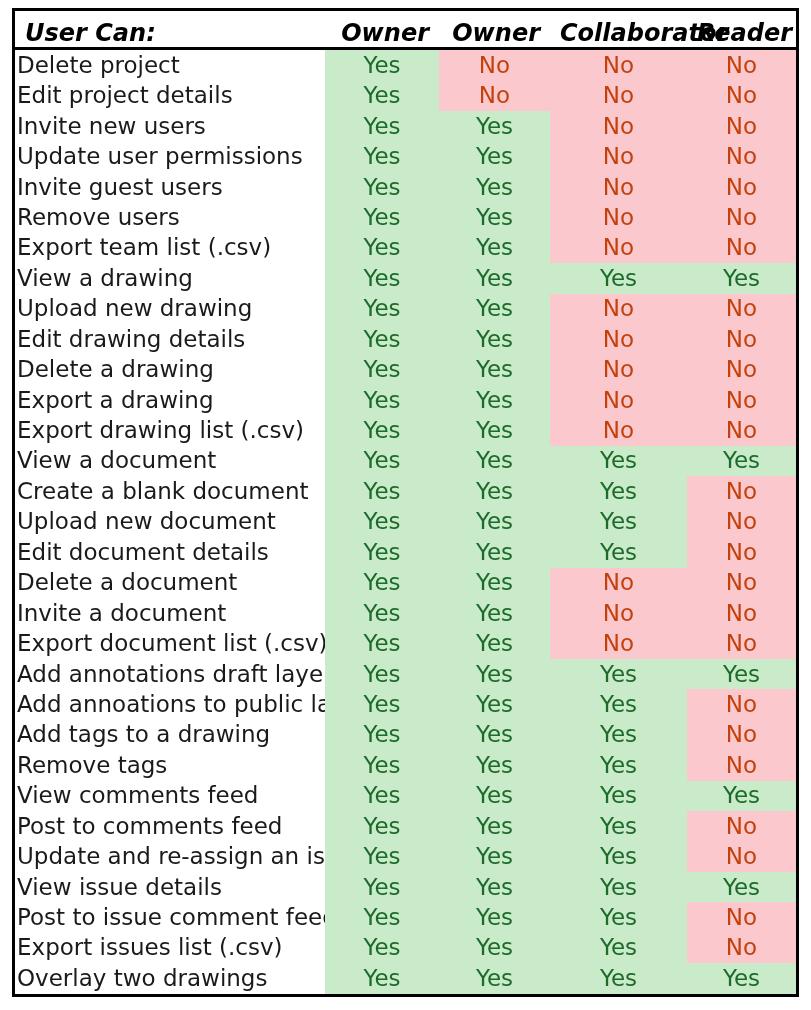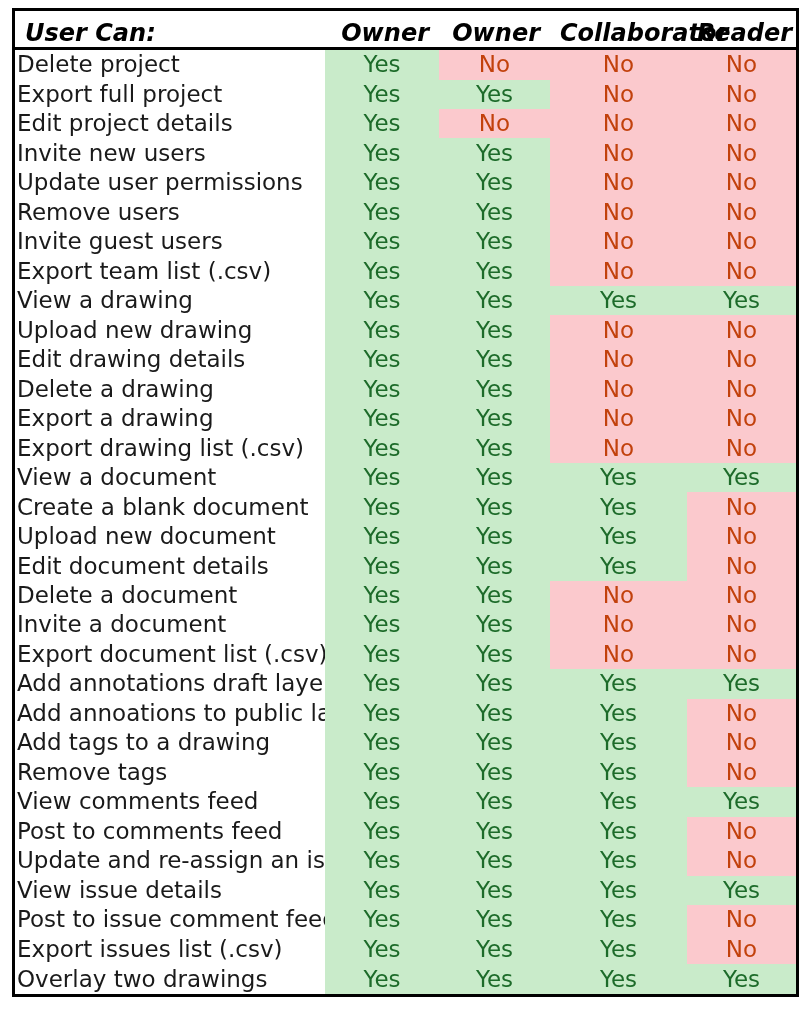--- a/index.html
+++ b/index.html
@@ -102,27 +102,20 @@
     </thead>
     <tbody id="perm-body">
         <tr>
           <td class="action">Delete project</td>
           <td class="val yes">Yes</td>
           <td class="val no">No</td>
           <td class="val no">No</td>
           <td class="val no">No</td>
         </tr>
         <tr>
-          <td class="action">Export full project</td>
-          <td class="val yes">Yes</td>
-          <td class="val yes">Yes</td>
-          <td class="val no">No</td>
-          <td class="val no">No</td>
-        </tr>
-        <tr>
           <td class="action">Edit project details</td>
           <td class="val yes">Yes</td>
           <td class="val no">No</td>
           <td class="val no">No</td>
           <td class="val no">No</td>
         </tr>
         <tr>
           <td class="action">Invite new users</td>
           <td class="val yes">Yes</td>
           <td class="val yes">Yes</td>
@@ -130,28 +123,28 @@
           <td class="val no">No</td>
         </tr>
         <tr>
           <td class="action">Update user permissions</td>
           <td class="val yes">Yes</td>
           <td class="val yes">Yes</td>
           <td class="val no">No</td>
           <td class="val no">No</td>
         </tr>
         <tr>
+          <td class="action">Invite guest users</td>
+          <td class="val yes">Yes</td>
+          <td class="val yes">Yes</td>
+          <td class="val no">No</td>
+          <td class="val no">No</td>
+        </tr>
+        <tr>
           <td class="action">Remove users</td>
-          <td class="val yes">Yes</td>
-          <td class="val yes">Yes</td>
-          <td class="val no">No</td>
-          <td class="val no">No</td>
-        </tr>
-        <tr>
-          <td class="action">Invite guest users</td>
           <td class="val yes">Yes</td>
           <td class="val yes">Yes</td>
           <td class="val no">No</td>
           <td class="val no">No</td>
         </tr>
         <tr>
           <td class="action">Export team list (.csv)</td>
           <td class="val yes">Yes</td>
           <td class="val yes">Yes</td>
           <td class="val no">No</td>

